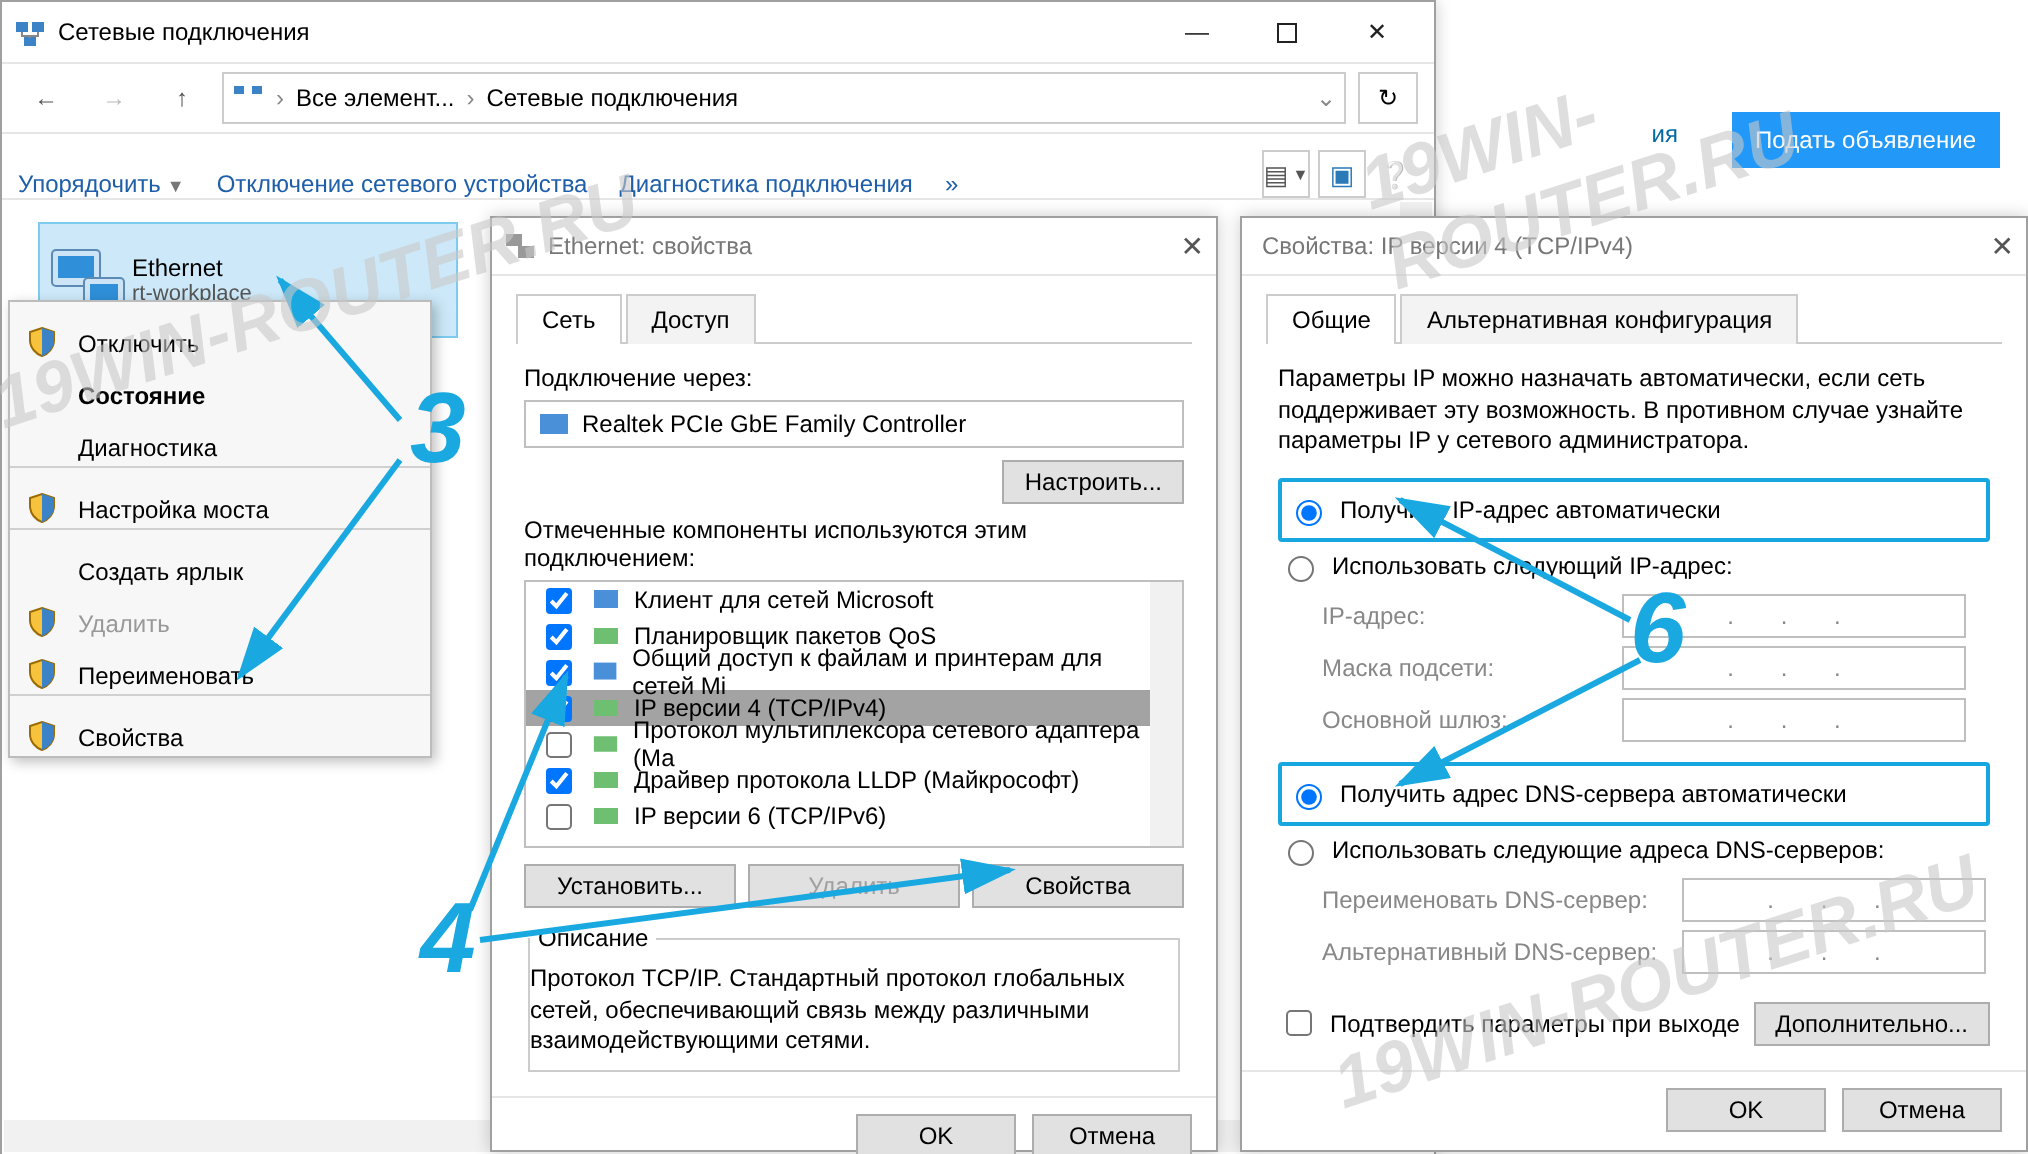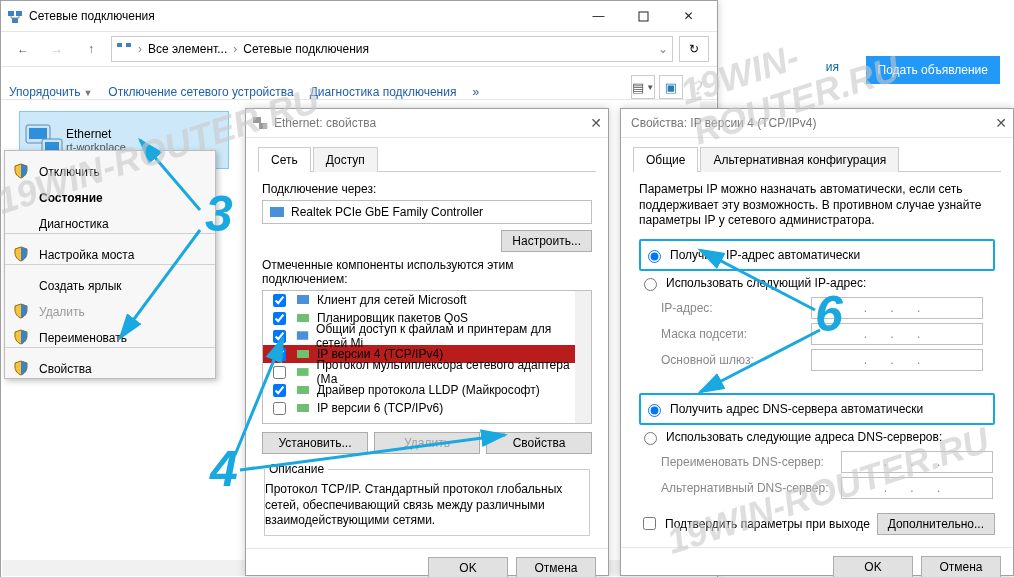--- a/index.html
+++ b/index.html
@@ -28,21 +28,21 @@
 .tabbar{display:flex;border-bottom:1px solid #ccc}
 .tab{padding:5px 12px;border:1px solid #ccc;border-bottom:none;margin-right:2px;background:#fff;font-size:12px;position:relative;top:1px}
 .tab.inactive{background:#f3f3f3}
 .field{height:22px;border:1px solid #bfbfbf;background:#fff;display:flex;align-items:center;padding:0 6px;font-size:12px}
 .btn{height:22px;min-width:80px;border:1px solid #adadad;background:#e1e1e1;font-size:12px;display:inline-flex;align-items:center;justify-content:center;padding:0 10px}
 .btn:disabled,.btn.disabled{color:#a0a0a0}
 .complist{height:132px;border:1px solid #bfbfbf;overflow:hidden;background:#fff;position:relative}
 .comprow{height:18px;display:flex;align-items:center;gap:6px;padding:0 6px;font-size:12px}
 .comprow input[type=checkbox]{width:13px;height:13px}
 .comprow .rico{width:16px;height:16px}
-.comprow.sel{background:#b91c1c}
+.comprow.sel{background:#a3a3a3}
 .ipgrp{border:1px solid transparent;padding:4px 4px 4px 2px}
 .ipgrp.hl{border:2px solid #17a7e0;border-radius:2px}
 .radio{display:flex;align-items:center;gap:6px;font-size:12px;height:20px}
 .inrow{display:flex;align-items:center;gap:10px;margin:4px 0 4px 22px;font-size:12px;color:#888}
 .ipbox{width:170px;height:20px;border:1px solid #bfbfbf;background:#fff;color:#888;display:flex;align-items:center;justify-content:center;letter-spacing:10px}
 .chk{display:flex;align-items:center;gap:6px;font-size:12px}
 .footer{display:flex;justify-content:flex-end;gap:8px;padding:8px 12px;border-top:1px solid #e6e6e6}
 .watermark{position:absolute;font-size:36px;font-style:italic;font-weight:700;color:rgba(200,200,200,.6);transform:rotate(-18deg);pointer-events:none}
 .stepnum{position:absolute;font-size:50px;font-weight:700;color:#19a8e0;font-style:italic;pointer-events:none}
 .arrow-svg{position:absolute;left:0;top:0;pointer-events:none;width:1014px;height:577px}
@@ -296,21 +296,21 @@
         </div>
       <div class="inrow">
           <span style="width:140px">Маска подсети:</span>
           <div class="ipbox">. . .</div>
         </div>
       <div class="inrow">
           <span style="width:140px">Основной шлюз:</span>
           <div class="ipbox">. . .</div>
         </div>
 
-      <div class="ipgrp hl" style="margin-top:22px">
+      <div class="ipgrp hl" style="margin-top:10px">
         <label class="radio">
             <input type="radio" checked="" style="">
             <span>Получить адрес DNS-сервера автоматически</span>
           </label>
       </div>
       <label class="radio" style="margin-top:2px">
           <input type="radio" style="">
           <span>Использовать следующие адреса DNS-серверов:</span>
         </label>
       <div class="inrow">

